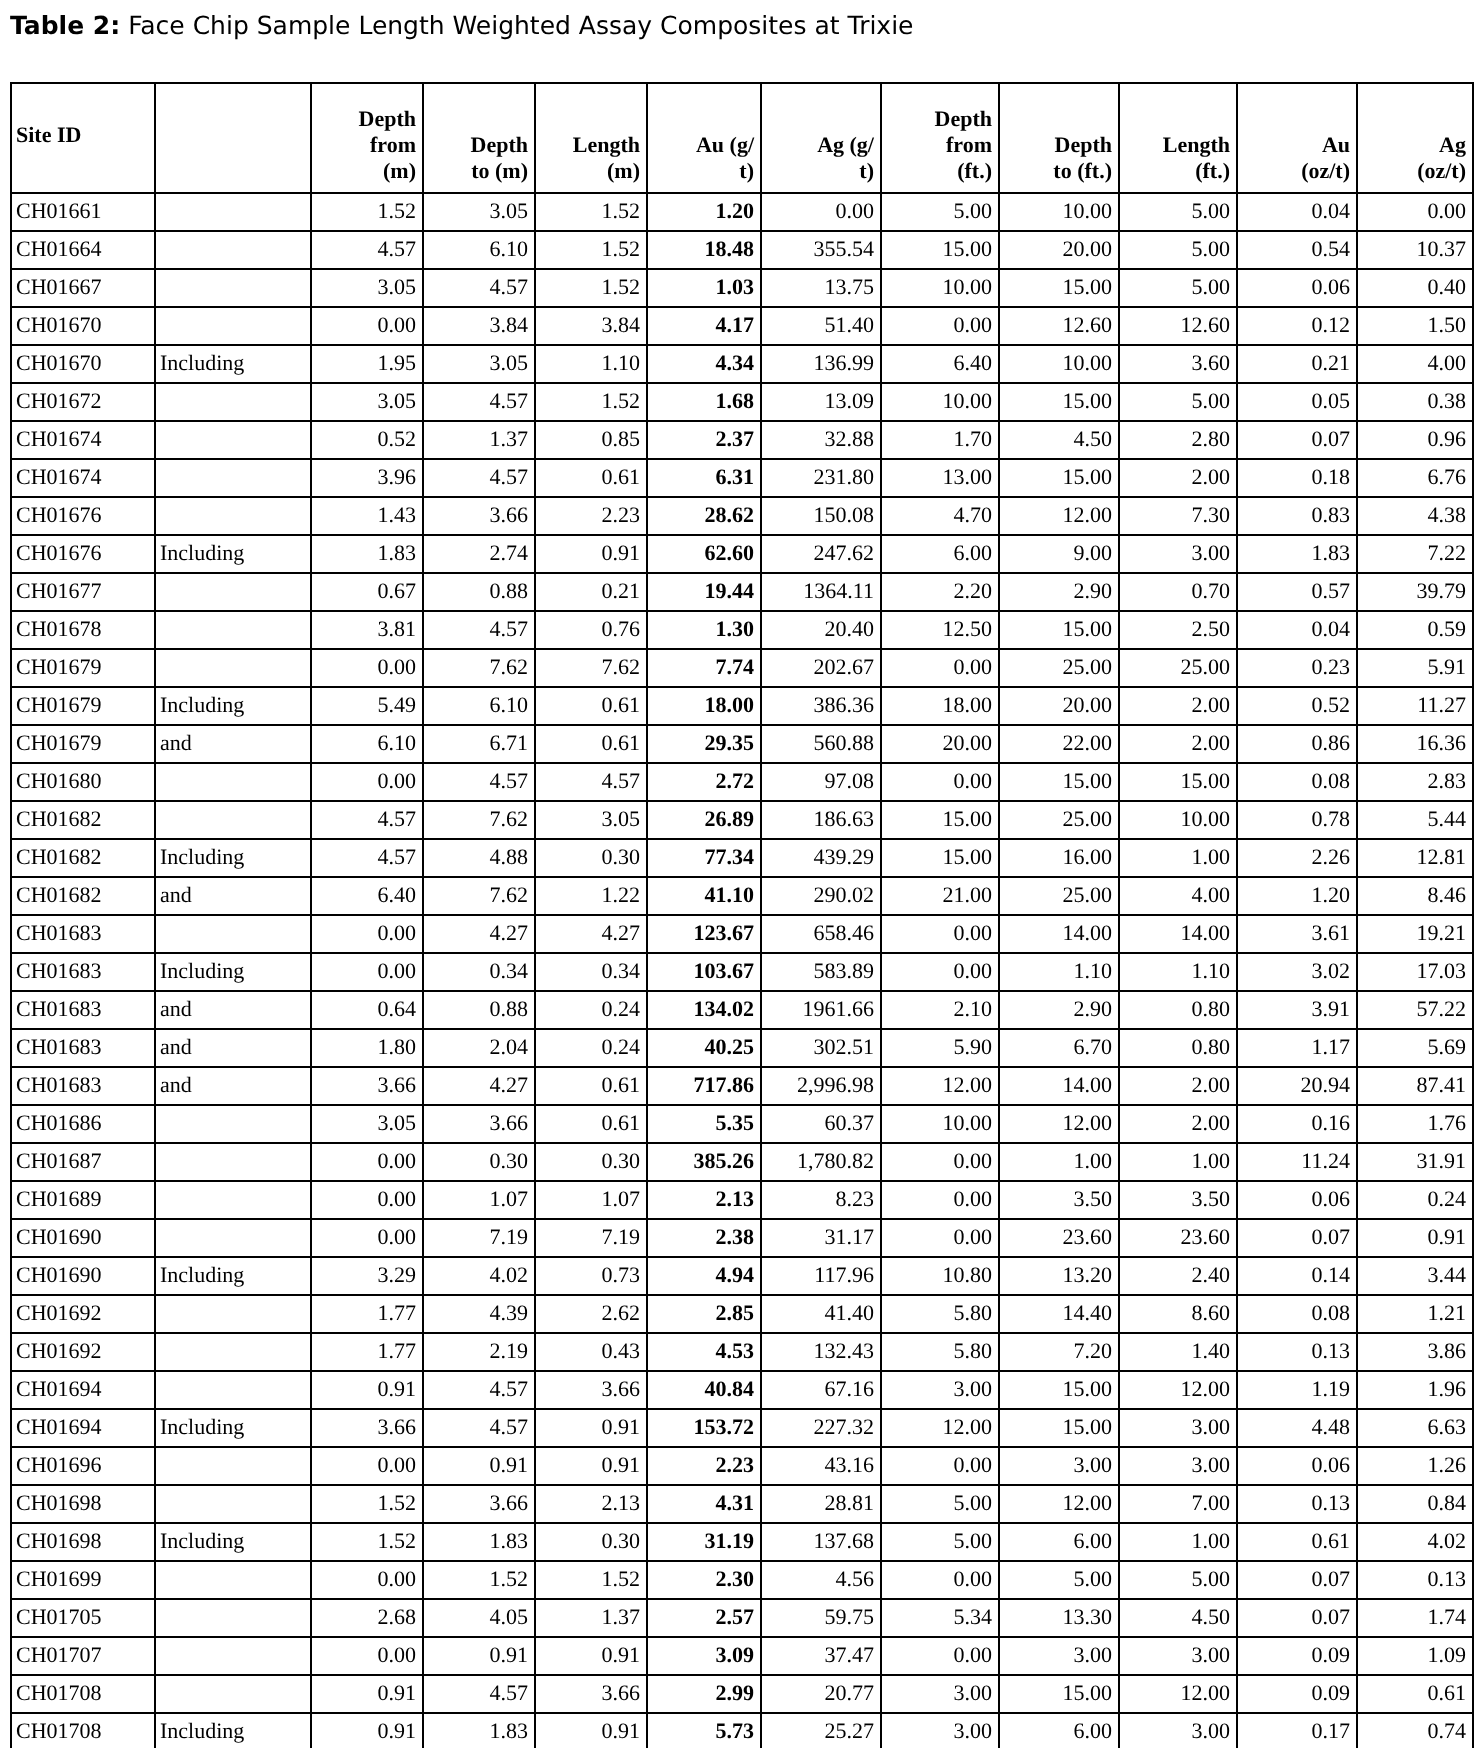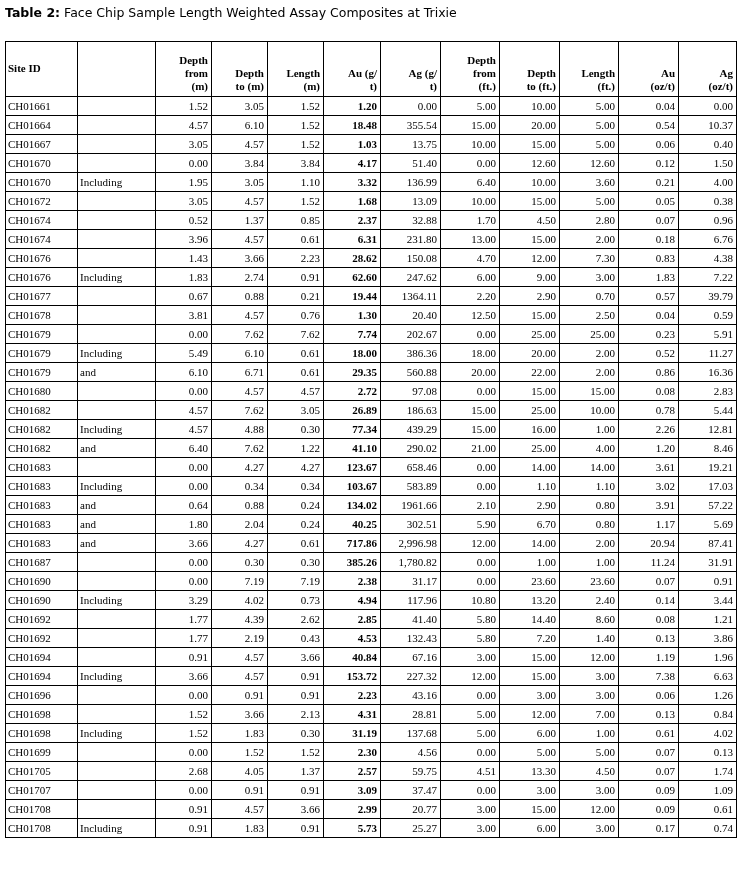--- a/index.html
+++ b/index.html
@@ -160,21 +160,21 @@
         <td>12.60</td>
         <td>0.12</td>
         <td>1.50</td>
       </tr>
       <tr>
         <td class="left-col">CH01670</td>
         <td class="left-col">Including</td>
         <td>1.95</td>
         <td>3.05</td>
         <td>1.10</td>
-        <td class="bold-col">3.32</td>
+        <td class="bold-col">4.34</td>
         <td>136.99</td>
         <td>6.40</td>
         <td>10.00</td>
         <td>3.60</td>
         <td>0.21</td>
         <td>4.00</td>
       </tr>
       <tr>
         <td class="left-col">CH01672</td>
         <td class="left-col"></td>
@@ -435,32 +435,60 @@
         <td>0.61</td>
         <td class="bold-col">717.86</td>
         <td>2,996.98</td>
         <td>12.00</td>
         <td>14.00</td>
         <td>2.00</td>
         <td>20.94</td>
         <td>87.41</td>
       </tr>
       <tr>
+        <td class="left-col">CH01686</td>
+        <td class="left-col"></td>
+        <td>3.05</td>
+        <td>3.66</td>
+        <td>0.61</td>
+        <td class="bold-col">5.35</td>
+        <td>60.37</td>
+        <td>10.00</td>
+        <td>12.00</td>
+        <td>2.00</td>
+        <td>0.16</td>
+        <td>1.76</td>
+      </tr>
+      <tr>
         <td class="left-col">CH01687</td>
         <td class="left-col"></td>
         <td>0.00</td>
         <td>0.30</td>
         <td>0.30</td>
         <td class="bold-col">385.26</td>
         <td>1,780.82</td>
         <td>0.00</td>
         <td>1.00</td>
         <td>1.00</td>
         <td>11.24</td>
         <td>31.91</td>
+      </tr>
+      <tr>
+        <td class="left-col">CH01689</td>
+        <td class="left-col"></td>
+        <td>0.00</td>
+        <td>1.07</td>
+        <td>1.07</td>
+        <td class="bold-col">2.13</td>
+        <td>8.23</td>
+        <td>0.00</td>
+        <td>3.50</td>
+        <td>3.50</td>
+        <td>0.06</td>
+        <td>0.24</td>
       </tr>
       <tr>
         <td class="left-col">CH01690</td>
         <td class="left-col"></td>
         <td>0.00</td>
         <td>7.19</td>
         <td>7.19</td>
         <td class="bold-col">2.38</td>
         <td>31.17</td>
         <td>0.00</td>
@@ -529,21 +557,21 @@
         <td class="left-col">CH01694</td>
         <td class="left-col">Including</td>
         <td>3.66</td>
         <td>4.57</td>
         <td>0.91</td>
         <td class="bold-col">153.72</td>
         <td>227.32</td>
         <td>12.00</td>
         <td>15.00</td>
         <td>3.00</td>
-        <td>7.38</td>
+        <td>4.48</td>
         <td>6.63</td>
       </tr>
       <tr>
         <td class="left-col">CH01696</td>
         <td class="left-col"></td>
         <td>0.00</td>
         <td>0.91</td>
         <td>0.91</td>
         <td class="bold-col">2.23</td>
         <td>43.16</td>
@@ -596,21 +624,21 @@
         <td>0.13</td>
       </tr>
       <tr>
         <td class="left-col">CH01705</td>
         <td class="left-col"></td>
         <td>2.68</td>
         <td>4.05</td>
         <td>1.37</td>
         <td class="bold-col">2.57</td>
         <td>59.75</td>
-        <td>4.51</td>
+        <td>5.34</td>
         <td>13.30</td>
         <td>4.50</td>
         <td>0.07</td>
         <td>1.74</td>
       </tr>
       <tr>
         <td class="left-col">CH01707</td>
         <td class="left-col"></td>
         <td>0.00</td>
         <td>0.91</td>

